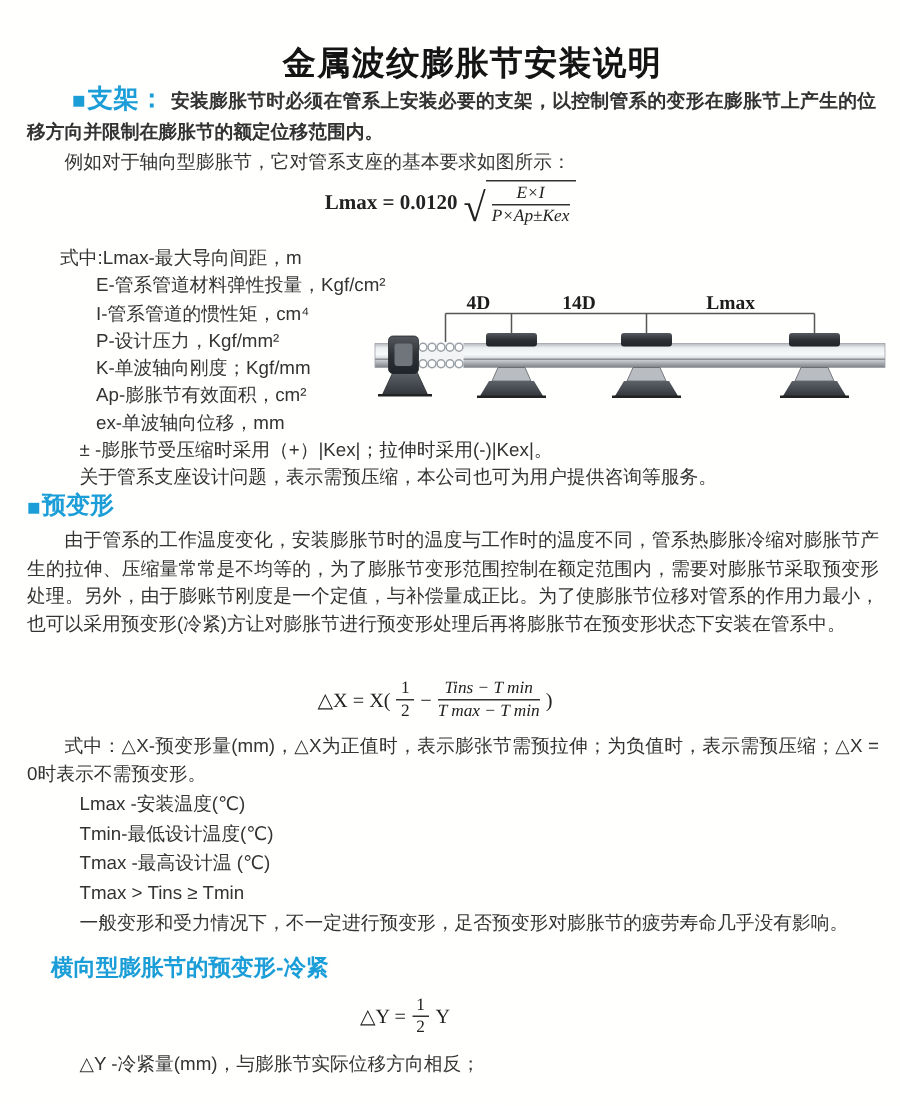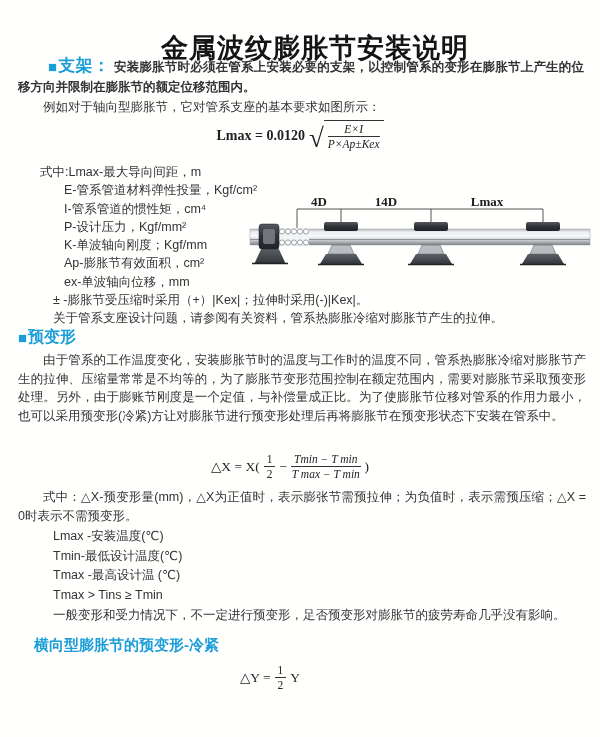--- a/index.html
+++ b/index.html
@@ -5,21 +5,21 @@
   html,body{margin:0;padding:0;background:#ffffff;}
   .page{
     position:relative;width:600px;height:737px;overflow:hidden;
     background:#fffffe;color:#333;
     font-family:"Liberation Sans","DejaVu Sans",sans-serif;
   }
   .serif{font-family:"Liberation Serif","DejaVu Serif",serif;}
   .ital{font-style:italic;}
 
   #title{position:absolute;top:12px;left:0;right:0;text-align:center;
-    font-size:27px;font-weight:bold;color:#141414;letter-spacing:1px;margin-left:30px;}
+    font-size:22px;font-weight:bold;color:#141414;letter-spacing:1px;margin-left:30px;}
 
   #sec-support{position:absolute;top:56px;left:18px;right:16px;
     font-size:12.5px;line-height:20px;text-align:justify;color:#333;}
   #sec-support .lead{text-indent:30px;}
   .sq{color:#1b9ed8;font-size:15px;vertical-align:-1px;margin-right:1px;}
   .blue-head-lg{color:#1b9ed8;font-size:17px;font-weight:bold;margin-right:4px;}
   .bold-txt{font-weight:bold;}
   #sec-support .example{text-indent:25px;}
 
   .formula-row{position:absolute;display:flex;justify-content:center;
@@ -83,21 +83,21 @@
 
   <div id="defs">
     <div>式中:Lmax-最大导向间距，m</div>
     <div class="ind-a">E-管系管道材料弹性投量，Kgf/cm²</div>
     <div class="ind-a">I-管系管道的惯性矩，cm⁴</div>
     <div class="ind-a">P-设计压力，Kgf/mm²</div>
     <div class="ind-a">K-单波轴向刚度；Kgf/mm</div>
     <div class="ind-a">Ap-膨胀节有效面积，cm²</div>
     <div class="ind-a">ex-单波轴向位移，mm</div>
     <div class="ind-b">± -膨胀节受压缩时采用（+）|Kex|；拉伸时采用(-)|Kex|。</div>
-    <div class="ind-b">关于管系支座设计问题，请参阅有关资料，管系热膨胀冷缩对膨胀节产生的拉伸。</div>
+    <div class="ind-b">关于管系支座设计问题，表示需预压缩，本公司也可为用户提供咨询等服务。</div>
   </div>
 
   <svg id="diagram" width="350" height="95" viewBox="0 0 350 95">
     <defs>
       <linearGradient id="pipeGrad" x1="0" y1="0" x2="0" y2="1">
         <stop offset="0" stop-color="#b4b8bc"></stop>
         <stop offset="0.18" stop-color="#eceef0"></stop>
         <stop offset="0.45" stop-color="#f8f9fa"></stop>
         <stop offset="0.72" stop-color="#c4c8cb"></stop>
         <stop offset="1" stop-color="#7d8185"></stop>
@@ -178,21 +178,21 @@
 
 
   <div id="formula2" class="formula-row serif">
     <span>△X = X(</span>
     <span class="frac">
         <span class="fnum">1</span>
         <span>2</span>
       </span>
     <span>−</span>
     <span class="frac ital">
-        <span class="fnum">Tmin − T min</span>
+        <span class="fnum">Tins − T min</span>
         <span>T max − T min</span>
       </span>
     <span>)</span>
   </div>
 
   <div id="axial-explain">式中：△X-预变形量(mm)，△X为正值时，表示膨张节需预拉伸；为负值时，表示需预压缩；△X = 0时表示不需预变形。</div>
 
   <div id="axial-list">
     <div>Lmax -安装温度(℃)</div>
     <div>Tmin-最低设计温度(℃)</div>
@@ -205,14 +205,15 @@
 
   <div id="formula3" class="formula-row serif">
     <span>△Y =</span>
     <span class="frac">
         <span class="fnum">1</span>
         <span>2</span>
       </span>
     <span>Y</span>
   </div>
 
+  <div id="lateral-explain">△Y -冷紧量(mm)，与膨胀节实际位移方向相反；</div>
 
 </div>
 
 </body></html>

